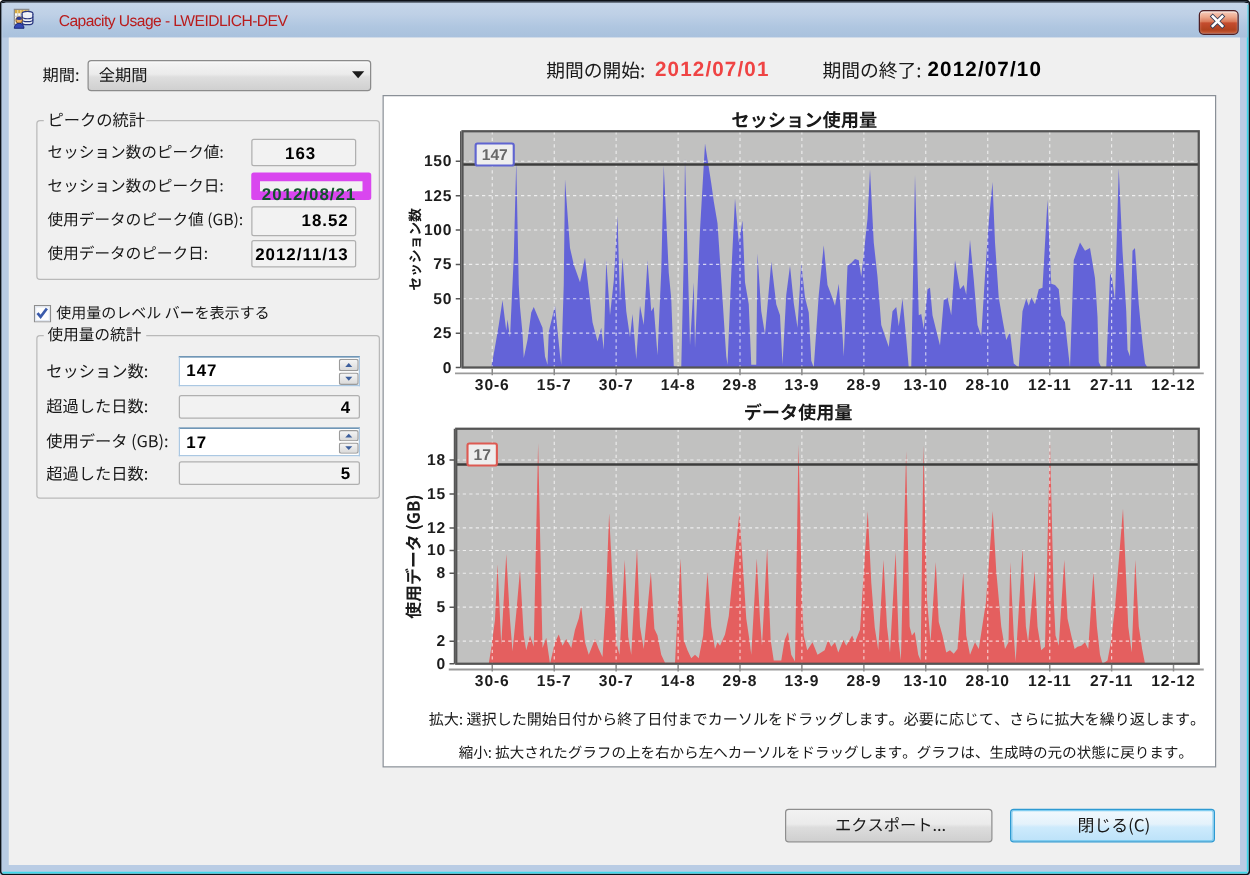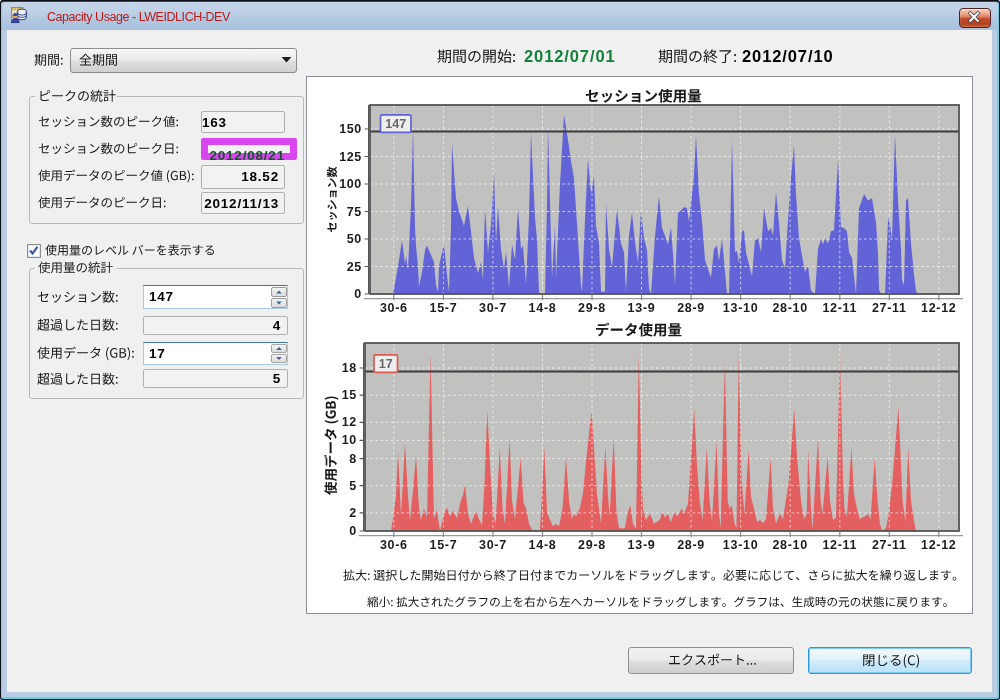--- a/index.html
+++ b/index.html
@@ -187,21 +187,21 @@
       <use href="#g14" x="4000"></use>
       <use href="#g15" x="5000"></use>
       <use href="#g7" x="6000"></use>
       <use href="#g4" x="7000"></use>
       <use href="#g5" x="8000"></use>
       <use href="#g6" x="9000"></use>
       <use href="#g16" x="10000"></use>
       <use href="#g2" x="11000"></use>
     </g>
   </svg>
-<div style="position:absolute;left:201px;top:111px;width:84px;height:22px;background:#f2f2f2;border:1px solid #b0b0b0;border-radius:2px;box-sizing:border-box;font:bold 13.5px 'Liberation Sans',sans-serif;letter-spacing:0.8px;color:#000;text-align:left;padding:3px 5px 0 0">163</div>
+<div style="position:absolute;left:201px;top:111px;width:84px;height:22px;background:#f2f2f2;border:1px solid #b0b0b0;border-radius:2px;box-sizing:border-box;font:bold 13.5px 'Liberation Sans',sans-serif;letter-spacing:0.8px;color:#000;text-align:center;padding:3px 5px 0 0">163</div>
 <svg style="position:absolute;left:37.0px;top:140.3px;" width="143" height="17" viewBox="0 0 143 17">
     <g transform="translate(1,13.1) scale(0.012500,-0.012500)" fill="#1a1a1a">
       <use href="#g10" x="0"></use>
       <use href="#g11" x="1000"></use>
       <use href="#g12" x="2000"></use>
       <use href="#g13" x="3000"></use>
       <use href="#g14" x="4000"></use>
       <use href="#g15" x="5000"></use>
       <use href="#g7" x="6000"></use>
       <use href="#g4" x="7000"></use>
@@ -364,21 +364,21 @@
 <svg style="position:absolute;left:436.0px;top:45.6px;" width="81" height="21" viewBox="0 0 81 21">
     <g transform="translate(1,15.8) scale(0.015000,-0.015000)" fill="#1a1a1a">
       <use href="#g0" x="0"></use>
       <use href="#g1" x="1000"></use>
       <use href="#g7" x="2000"></use>
       <use href="#g41" x="3000"></use>
       <use href="#g42" x="4000"></use>
       <use href="#g2" x="5000"></use>
     </g>
   </svg>
-<div style="position:absolute;left:524px;top:47px;font:bold 16.5px 'Liberation Sans',sans-serif;letter-spacing:0.9px;color:#15803d">2012/07/01</div>
+<div style="position:absolute;left:524px;top:47px;font:bold 16.5px 'Liberation Sans',sans-serif;letter-spacing:0.9px;color:#ef4444">2012/07/01</div>
 <svg style="position:absolute;left:657.0px;top:45.6px;" width="81" height="21" viewBox="0 0 81 21">
     <g transform="translate(1,15.8) scale(0.015000,-0.015000)" fill="#1a1a1a">
       <use href="#g0" x="0"></use>
       <use href="#g1" x="1000"></use>
       <use href="#g7" x="2000"></use>
       <use href="#g43" x="3000"></use>
       <use href="#g44" x="4000"></use>
       <use href="#g2" x="5000"></use>
     </g>
   </svg>

